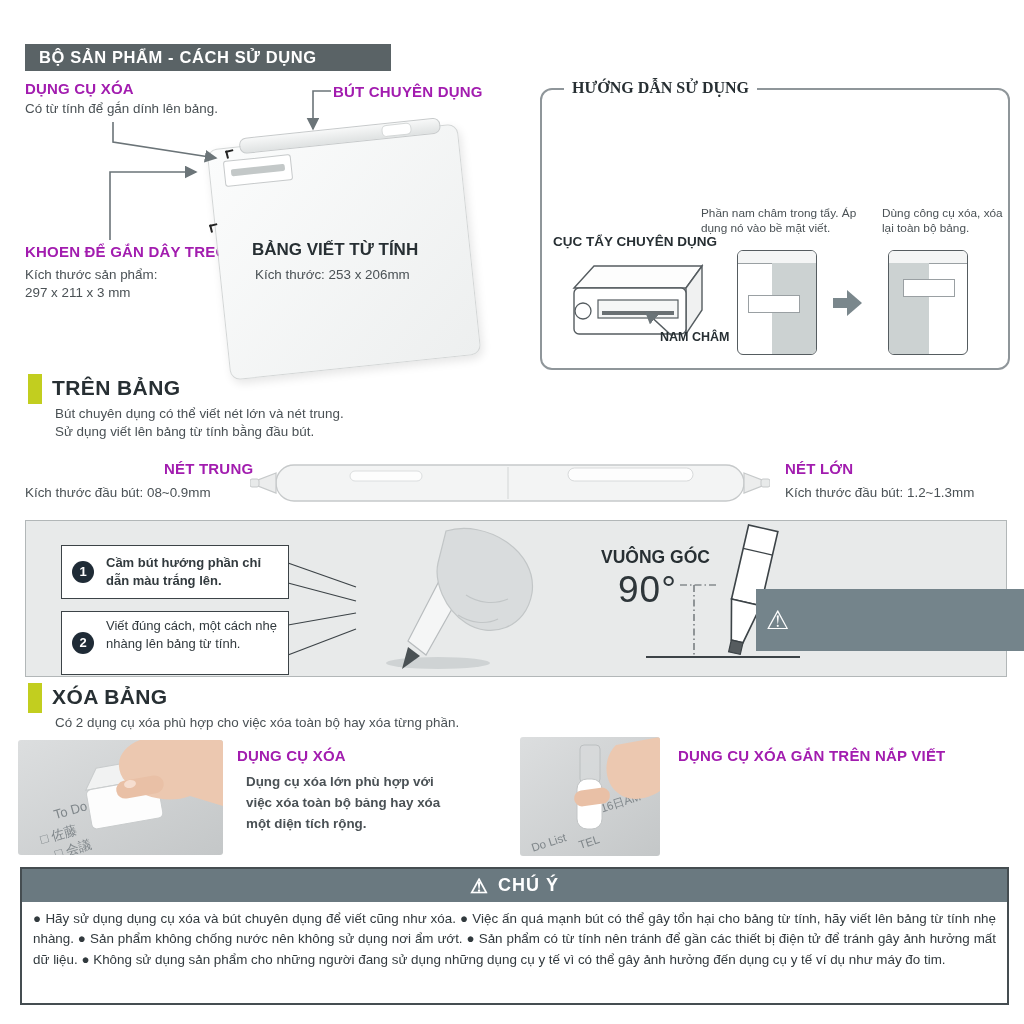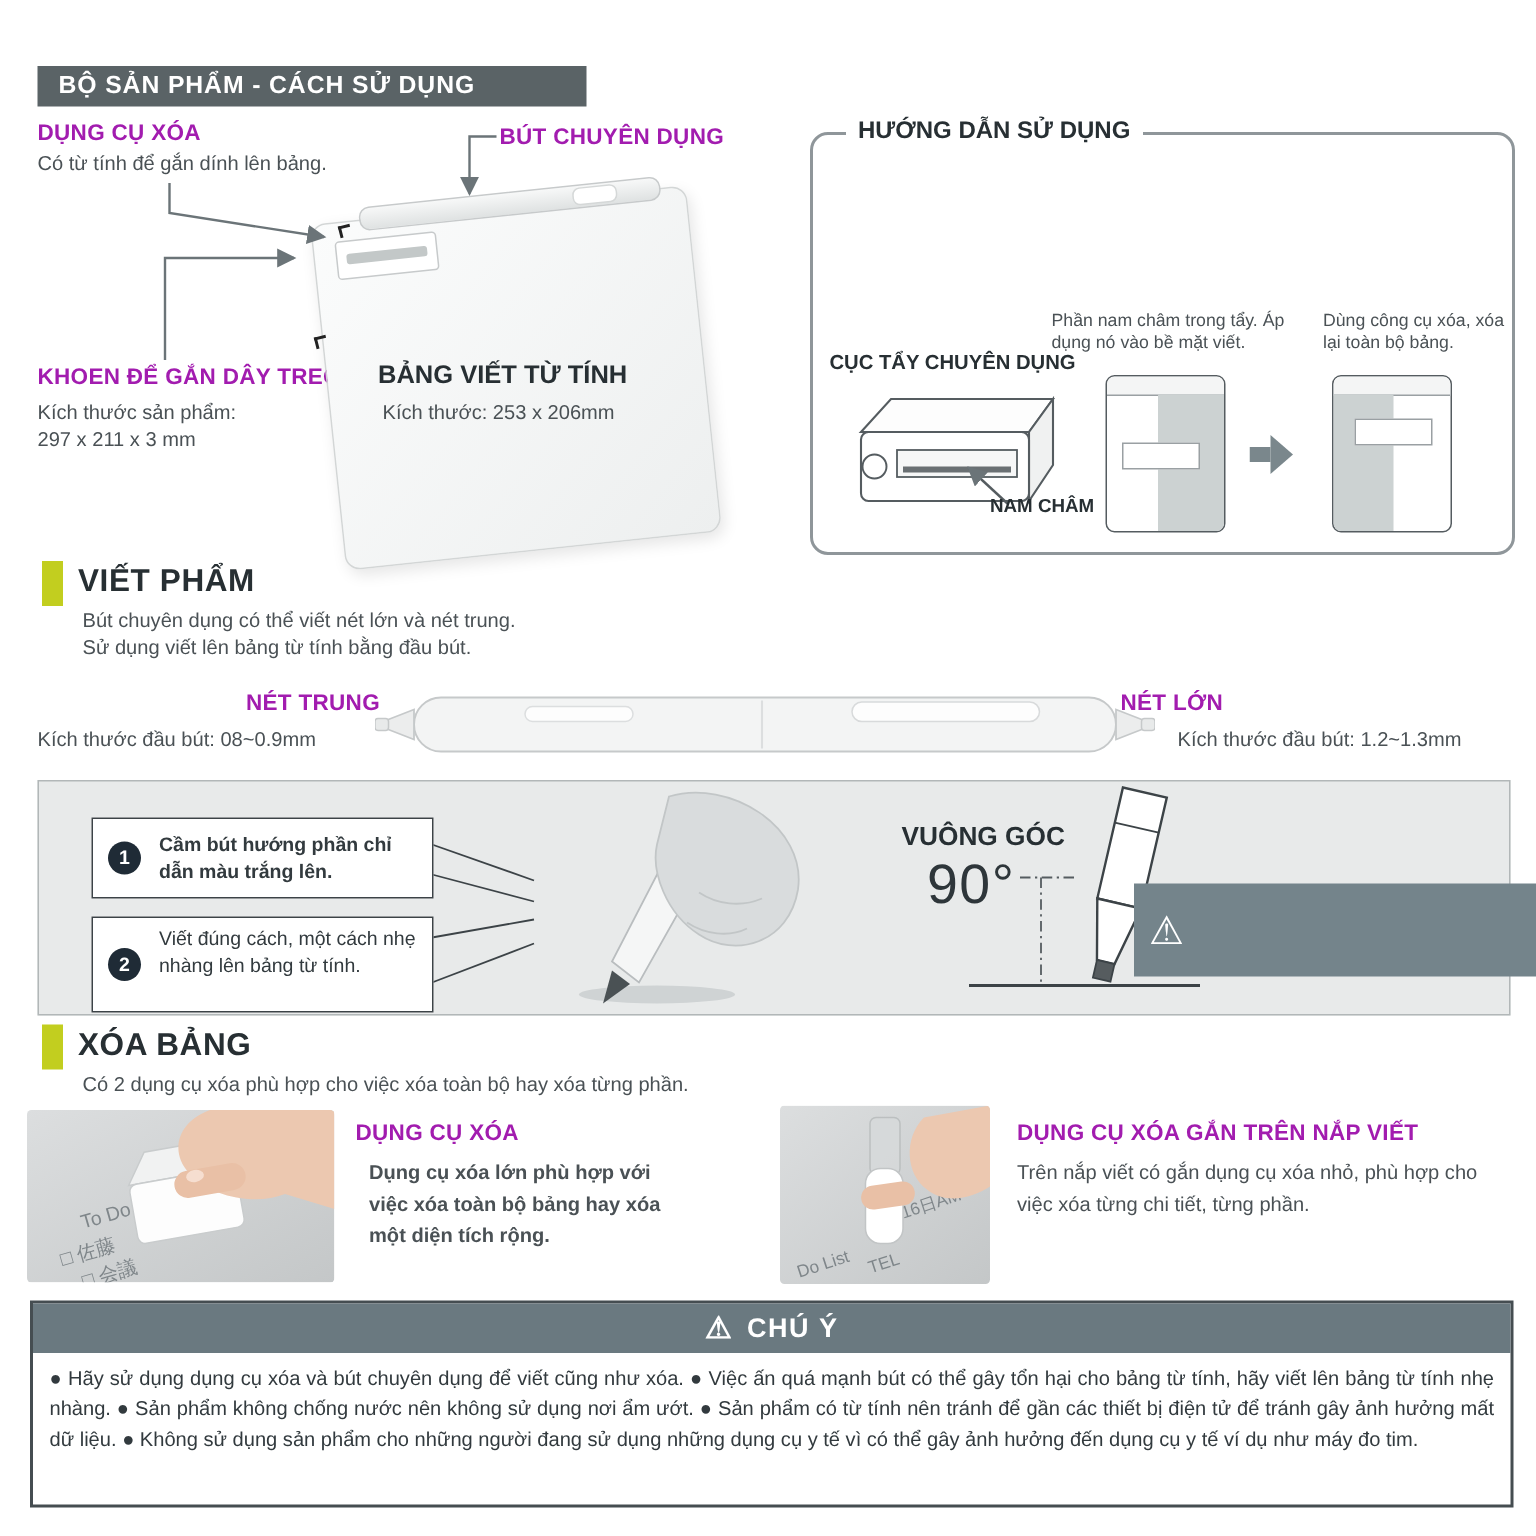--- a/index.html
+++ b/index.html
@@ -6,21 +6,21 @@
   .canvas{position:relative;width:1024px;height:1024px;background:#fff;overflow:hidden;
           font-family:"Liberation Sans",sans-serif;color:#3b4247;}
   .abs{position:absolute;}
   .titlebar{background:#5a6366;color:#fff;font-weight:bold;font-size:16.5px;letter-spacing:.6px;
             line-height:27px;padding-left:14px;}
   .h1{font-weight:bold;font-size:15px;color:#a21caf;letter-spacing:.2px;}
   .body-t{font-size:13.4px;color:#4a5155;line-height:1.4;}
   .big-h{font-weight:bold;font-size:21px;color:#272f33;letter-spacing:.4px;}
   .lime{background:#c2ce1f;width:14px;height:30px;}
   .guide-box{border:2px solid #8f969a;border-radius:12px;background:#fff;}
-  .legend{background:#fff;padding:0 8px;font-weight:bold;font-size:16px;color:#272f33;}
+  .legend{background:#fff;padding:0 8px;font-weight:bold;font-size:16px;color:#272f33;font-family:Liberation Serif, serif;}
   .cap{font-size:11.8px;color:#4a5155;line-height:1.3;}
   .mini-board{background:#fff;border:1.5px solid #555c60;border-radius:6px;overflow:hidden;}
   .mb-top{height:12px;border-bottom:1px solid #9aa0a3;background:#f4f5f5;}
   .panel{background:#e8eaea;border:1px solid #b2b7b8;}
   .callout{background:#fff;border:1.5px solid #3c4347;}
   .stepnum{width:22px;height:22px;border-radius:50%;background:#1f2b36;color:#fff;font-weight:bold;
            font-size:13px;text-align:center;line-height:22px;}
   .slate-note{background:#74848b;color:#fff;display:flex;align-items:center;padding:0 10px;}
   .photo{border-radius:3px;overflow:hidden;}
   .notice{border:2px solid #454d51;background:#fff;}
@@ -112,27 +112,27 @@
     <rect x="0" y="8" width="14" height="10" fill="#7a878c"></rect>
     <polygon points="14,0 29,13 14,26" fill="#7a878c"></polygon>
   </svg>
   <div class="abs mini-board" style="left:888px;top:250px;width:78px;height:103px;">
     <div class="mb-top"></div>
     <div class="abs" style="left:0;top:12px;width:40px;bottom:0;background:#ccd2d2;"></div>
     <div class="abs" style="left:14px;top:28px;width:50px;height:16px;background:#fff;border:1px solid #9aa0a3;"></div>
   </div>
 
   <div class="abs lime" style="left:28px;top:374px;"></div>
-  <div class="abs big-h" style="left:52px;top:376px;">VIẾT PHẨM</div>
+  <div class="abs big-h" style="left:52px;top:376px;">TRÊN BẢNG</div>
   <div class="abs body-t" style="left:55px;top:405px;">Bút chuyên dụng có thể viết nét lớn và nét trung.</div>
   <div class="abs body-t" style="left:55px;top:423px;">Sử dụng viết lên bảng từ tính bằng đầu bút.</div>
 
   <div class="abs h1" style="left:164px;top:460px;">NÉT TRUNG</div>
   <div class="abs body-t" style="left:25px;top:484px;">Kích thước đầu bút: 08~0.9mm</div>
-  <div class="abs h1" style="left:747px;top:460px;text-align:right;">NÉT LỚN</div>
+  <div class="abs h1" style="left:785px;top:460px;text-align:right;">NÉT LỚN</div>
   <div class="abs body-t" style="left:785px;top:484px;">Kích thước đầu bút: 1.2~1.3mm</div>
 
   <svg class="abs" style="left:250px;top:455px;" width="520" height="56">
     <rect x="26" y="10" width="468" height="36" rx="18" fill="#f3f4f4" stroke="#c6c9ca" stroke-width="1.3"></rect>
     <polygon points="26,18 8,25 8,31 26,38" fill="#eceded" stroke="#c6c9ca" stroke-width="1.2"></polygon>
     <rect x="0" y="24" width="9" height="8" rx="2" fill="#e8eaea" stroke="#c6c9ca"></rect>
     <polygon points="494,18 512,25 512,31 494,38" fill="#eceded" stroke="#c6c9ca" stroke-width="1.2"></polygon>
     <rect x="511" y="24" width="9" height="8" rx="2" fill="#e8eaea" stroke="#c6c9ca"></rect>
     <rect x="318" y="13" width="125" height="13" rx="6.5" fill="#fdfdfd" stroke="#d8dadb"></rect>
     <rect x="100" y="16" width="72" height="10" rx="5" fill="#fdfdfd" stroke="#dcdedf"></rect>
@@ -225,21 +225,20 @@
         <text x="54" y="108">TEL</text>
         <text x="86" y="80">16日AM</text>
       </g>
       <rect x="60" y="8" width="20" height="38" rx="4" fill="#d7dadb" opacity="0.8" stroke="#b6babb"></rect>
       <rect x="57" y="42" width="25" height="50" rx="10" fill="#fff" stroke="#c2c5c6"></rect>
       <path d="M140,0 L96,8 C82,22 84,46 98,56 C110,66 128,62 140,54 Z" fill="#ecc8b0"></path>
       <rect x="54" y="52" width="36" height="16" rx="8" fill="#e9c0a6" transform="rotate(-8 72 60)"></rect>
     </svg>
   </div>
   <div class="abs h1" style="left:678px;top:747px;">DỤNG CỤ XÓA GẮN TRÊN NẮP VIẾT</div>
-  <div class="abs body-t" style="left:678px;top:772px;width:320px;line-height:1.55;">Trên nắp viết có gắn dụng cụ xóa nhỏ, phù hợp cho việc xóa từng chi tiết, từng phần.</div>
 
   <div class="abs notice" style="left:20px;top:867px;width:985px;height:134px;">
     <div class="notice-head">
       <span style="margin-right:9px;font-size:20px;">⚠</span>
       <span>CHÚ Ý</span>
     </div>
     <div class="notice-body">●  Hãy sử dụng dụng cụ xóa và bút chuyên dụng để viết cũng như xóa. ● Việc ấn quá mạnh bút có thể gây tổn hại cho bảng từ tính, hãy viết lên bảng từ tính nhẹ nhàng. ●  Sản phẩm không chống nước nên không sử dụng nơi ẩm ướt. ●  Sản phẩm có từ tính nên tránh để gần các thiết bị điện tử để tránh gây ảnh hưởng mất dữ liệu. ●  Không sử dụng sản phẩm cho những người đang sử dụng những dụng cụ y tế vì có thể gây ảnh hưởng đến dụng cụ y tế ví dụ như máy đo tim.</div>
   </div>
 
 </div>

